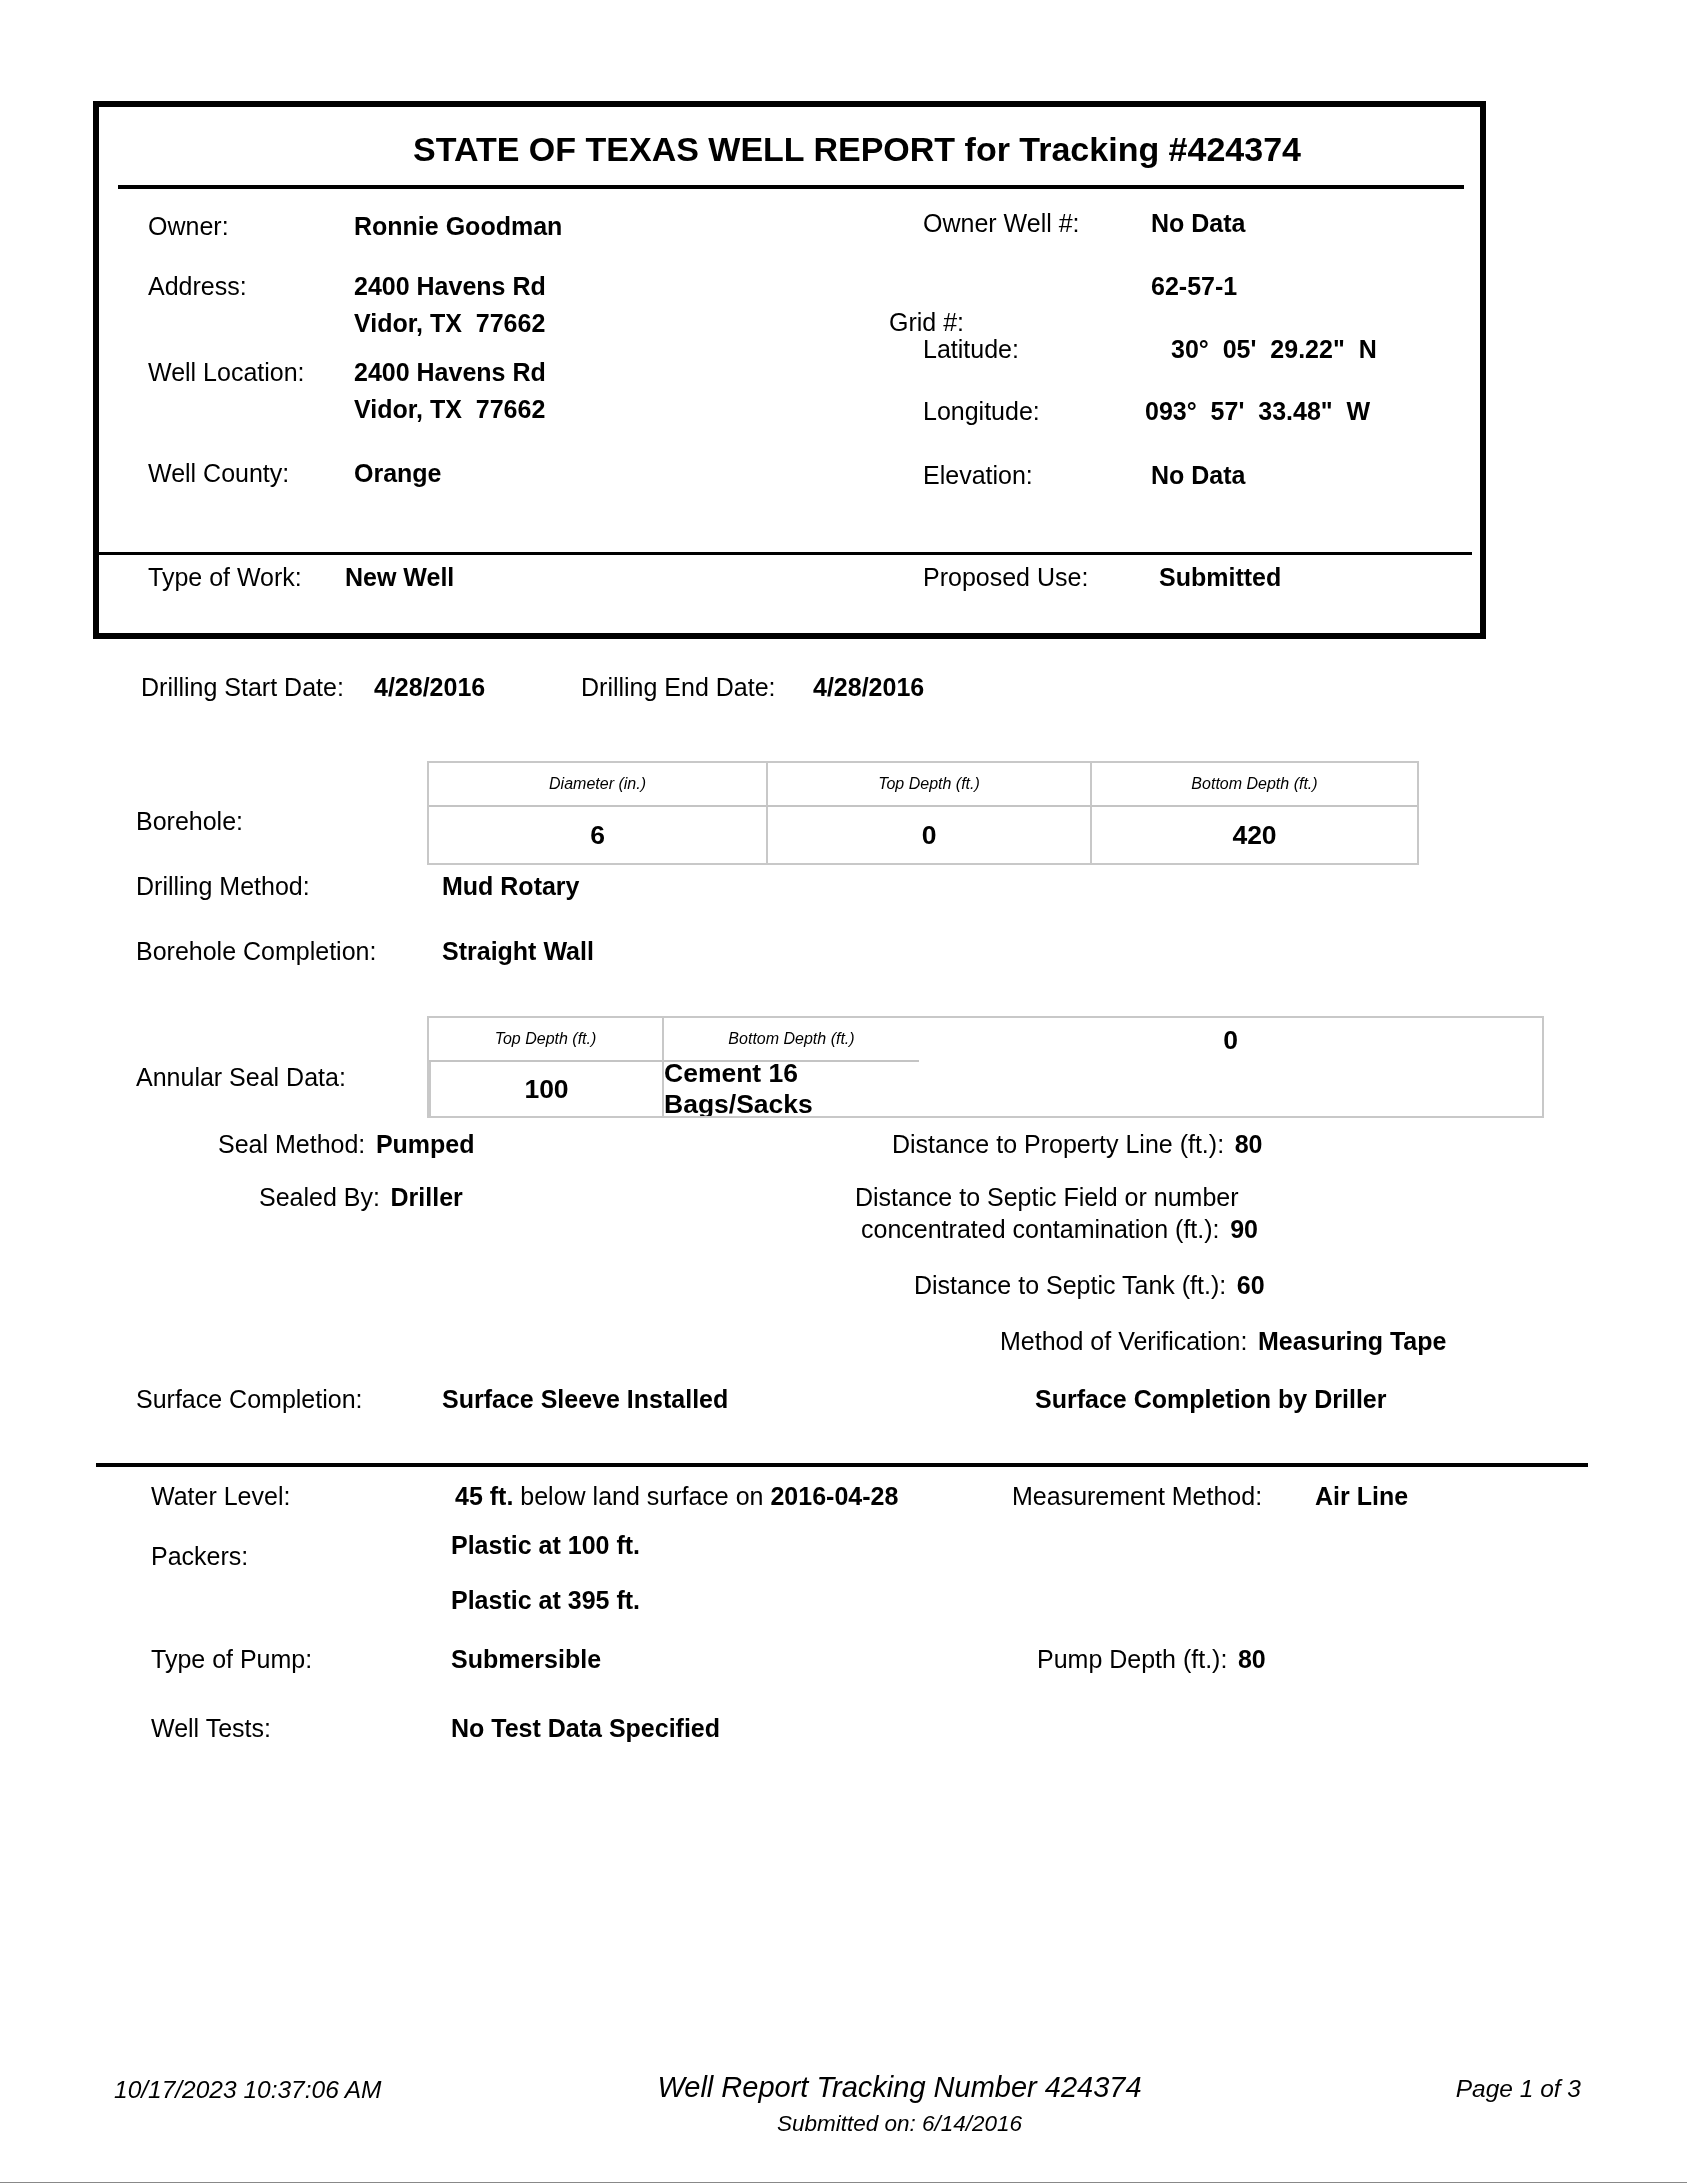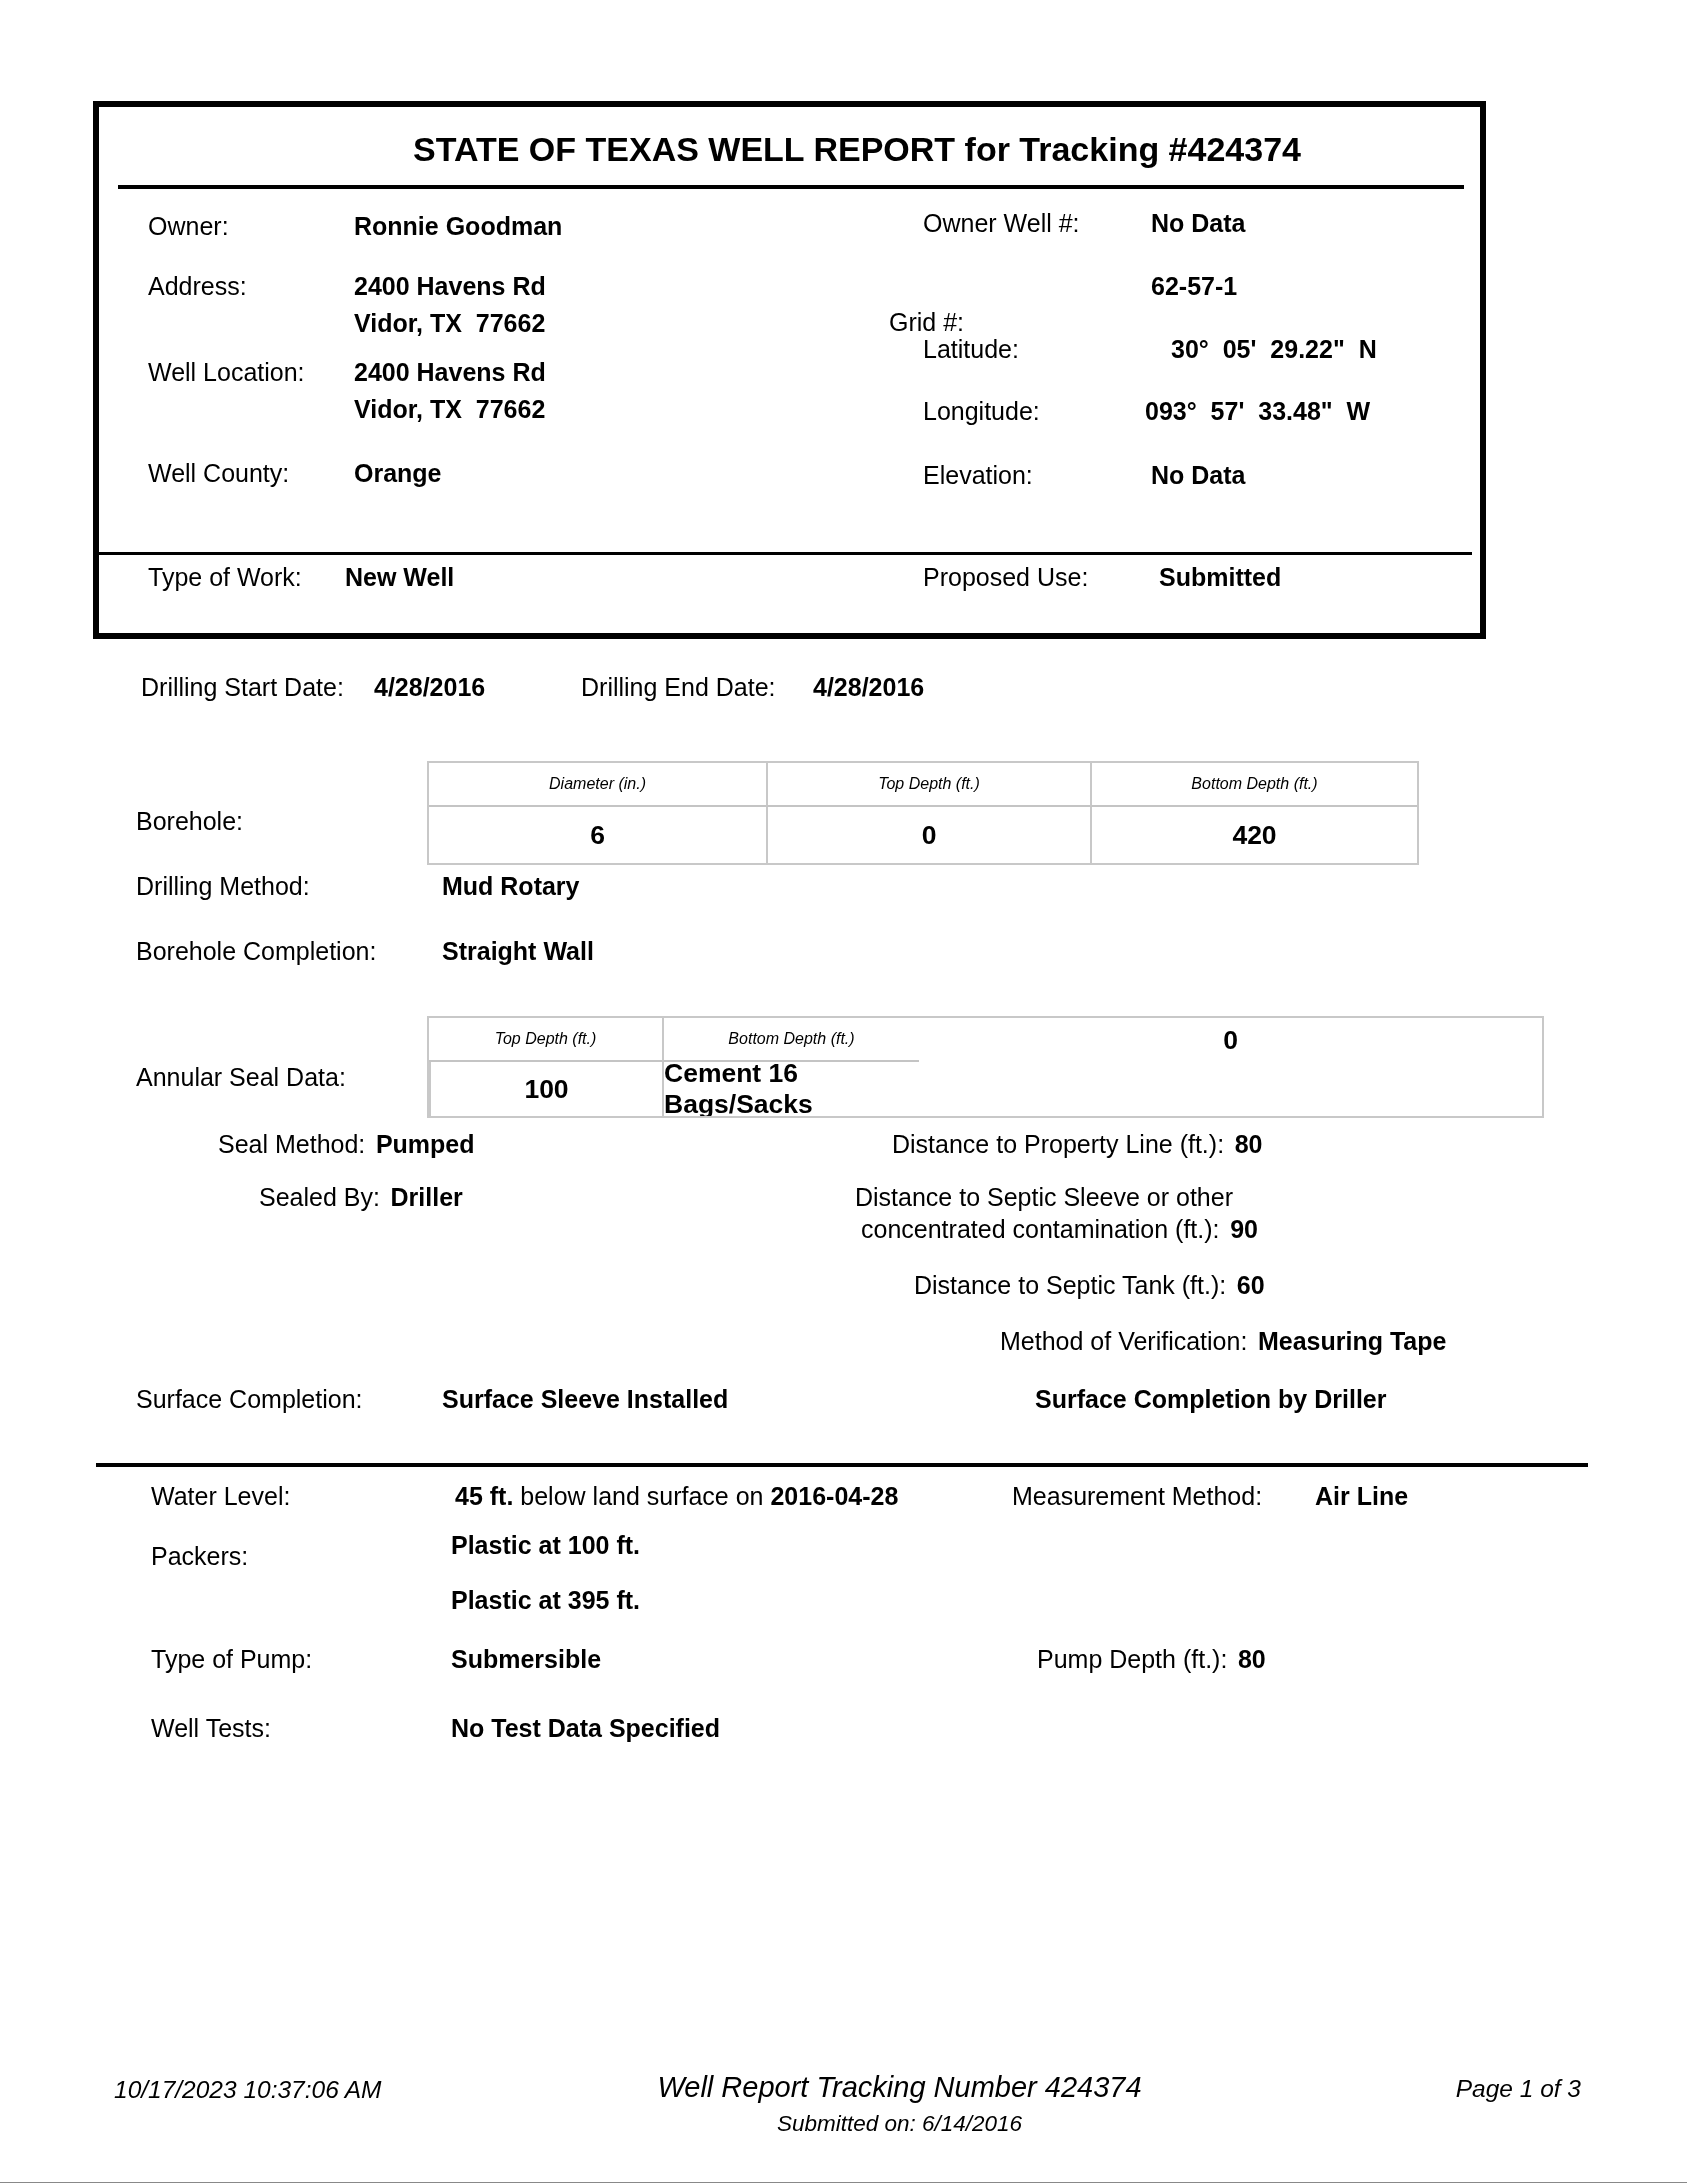--- a/index.html
+++ b/index.html
@@ -138,21 +138,21 @@
     <div class="gt-cell gt-data">100</div>
     <div class="gt-cell gt-data">Cement 16 Bags/Sacks</div>
   </div>
 
   <div class="t" style="left:218px; top:1131px;"><span>Seal Method:</span><span class="b gap">Pumped</span></div>
 
   <div class="t" style="left:892px; top:1131px;"><span>Distance to Property Line (ft.):</span><span class="b gap">80</span></div>
 
   <div class="t" style="left:259px; top:1184px;"><span>Sealed By:</span><span class="b gap">Driller</span></div>
 
-  <div class="t" style="left:855px; top:1184px;">Distance to Septic Sleeve or other</div>
+  <div class="t" style="left:855px; top:1184px;">Distance to Septic Field or number</div>
   <div class="t" style="left:861px; top:1216px;"><span>concentrated contamination (ft.):</span><span class="b gap">90</span></div>
 
   <div class="t" style="left:914px; top:1272px;"><span>Distance to Septic Tank (ft.):</span><span class="b gap">60</span></div>
 
   <div class="t" style="left:1000px; top:1328px;"><span>Method of Verification:</span><span class="b gap">Measuring Tape</span></div>
 
   <div class="t" style="left:136px; top:1386px;">Surface Completion:</div>
   <div class="t b" style="left:442px; top:1386px;">Surface Sleeve Installed</div>
   <div class="t b" style="left:1035px; top:1386px;">Surface Completion by Driller</div>
 

